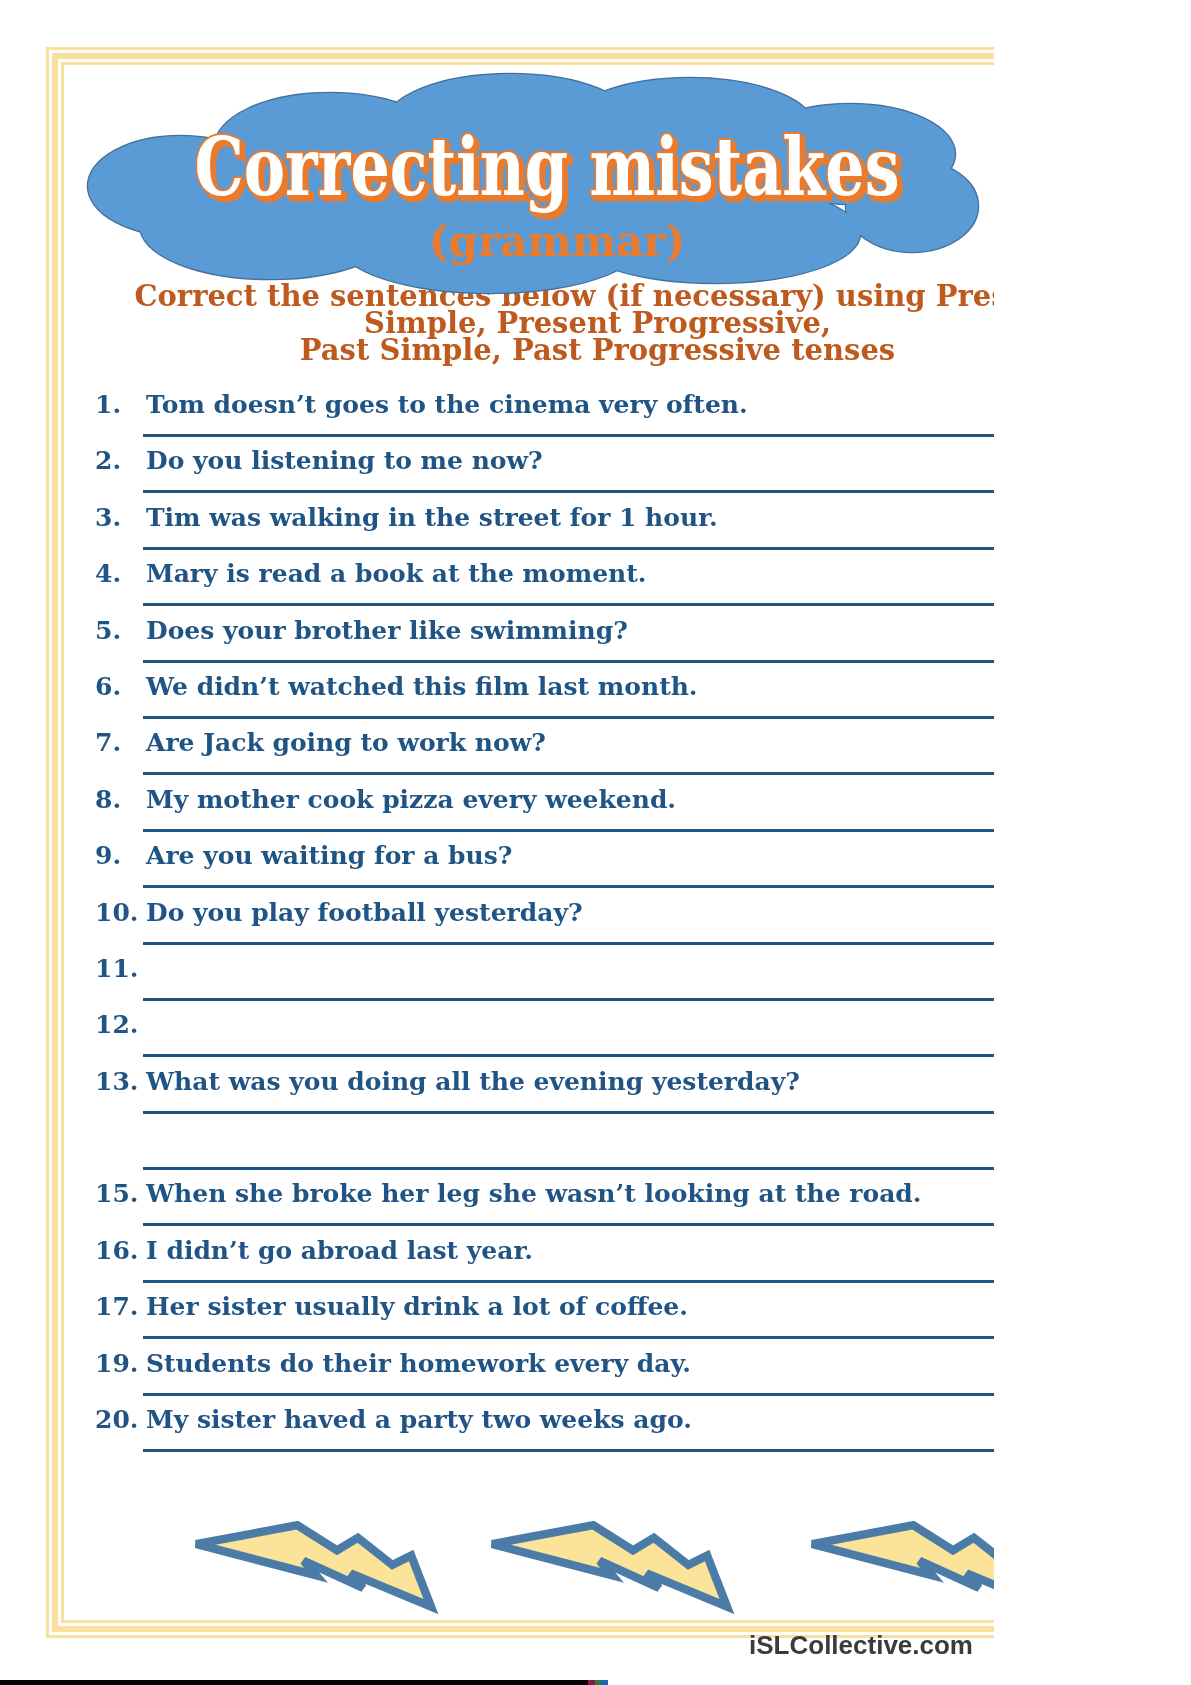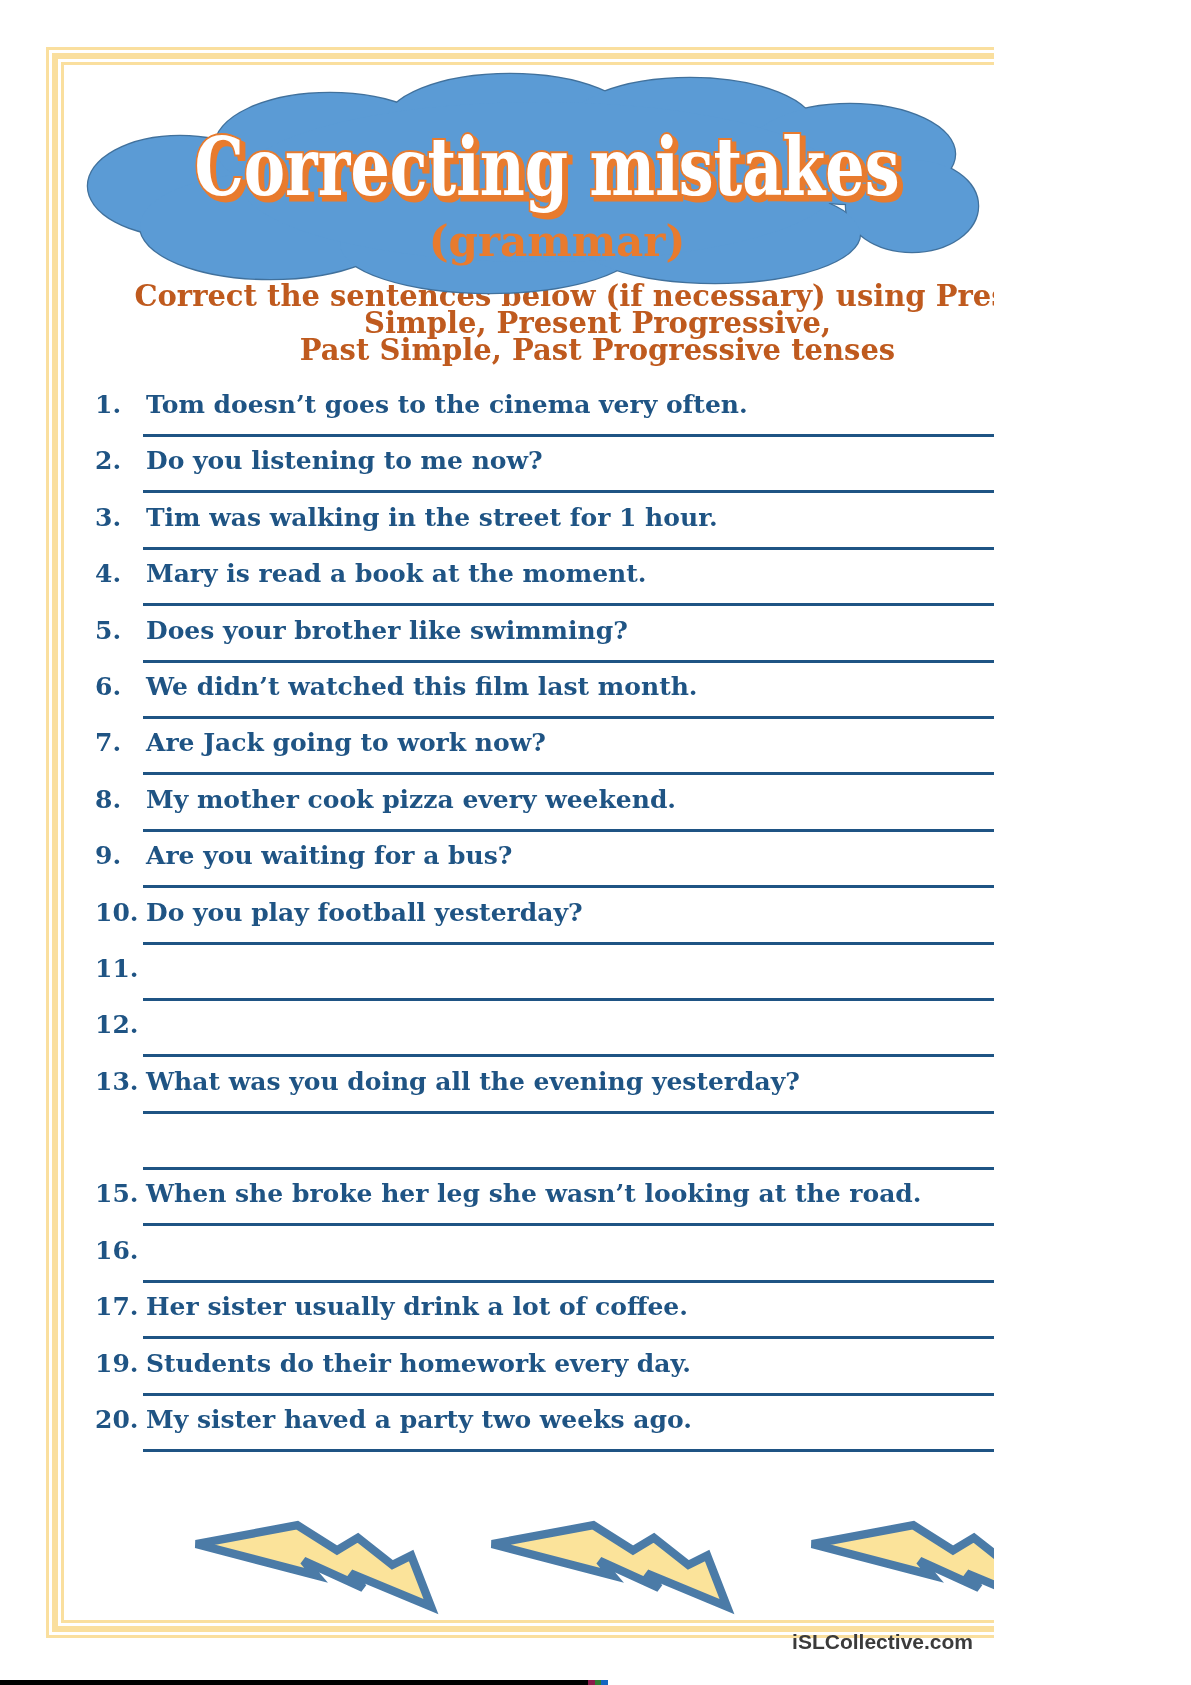--- a/index.html
+++ b/index.html
@@ -88,21 +88,21 @@
   }
   .bolt-1 { left: 196px; top: 1521px; }
   .bolt-2 { left: 492px; top: 1521px; }
   .bolt-3 { left: 812px; top: 1521px; }
 
   .site-credit {
     position: absolute;
     right: 21px; top: 1630px;
     font-family: "Liberation Sans", sans-serif;
     font-weight: bold;
-    font-size: 21px;
+    font-size: 26px;
     color: #3b3b3b;
     z-index: 3;
   }
 
   .bottom-bar {
     position: absolute;
     left: 0; top: 1680px;
     width: 588px; height: 5px;
     background: #000000;
   }
@@ -259,20 +259,21 @@
     <li class="sentence-item">
       <div class="sentence-row">
           <span class="item-num">15.</span>
           <span class="item-text">When she broke her leg she wasn’t looking at the road.</span>
         </div>
       <div class="answer-line"></div>
     </li>
     <li class="sentence-item">
       <div class="sentence-row">
           <span class="item-num">16.</span>
+          <span class="item-text">I didn’t go abroad last year.</span>
         </div>
       <div class="answer-line"></div>
     </li>
     <li class="sentence-item">
       <div class="sentence-row">
           <span class="item-num">17.</span>
           <span class="item-text">Her sister usually drink a lot of coffee.</span>
         </div>
       <div class="answer-line"></div>
     </li>

